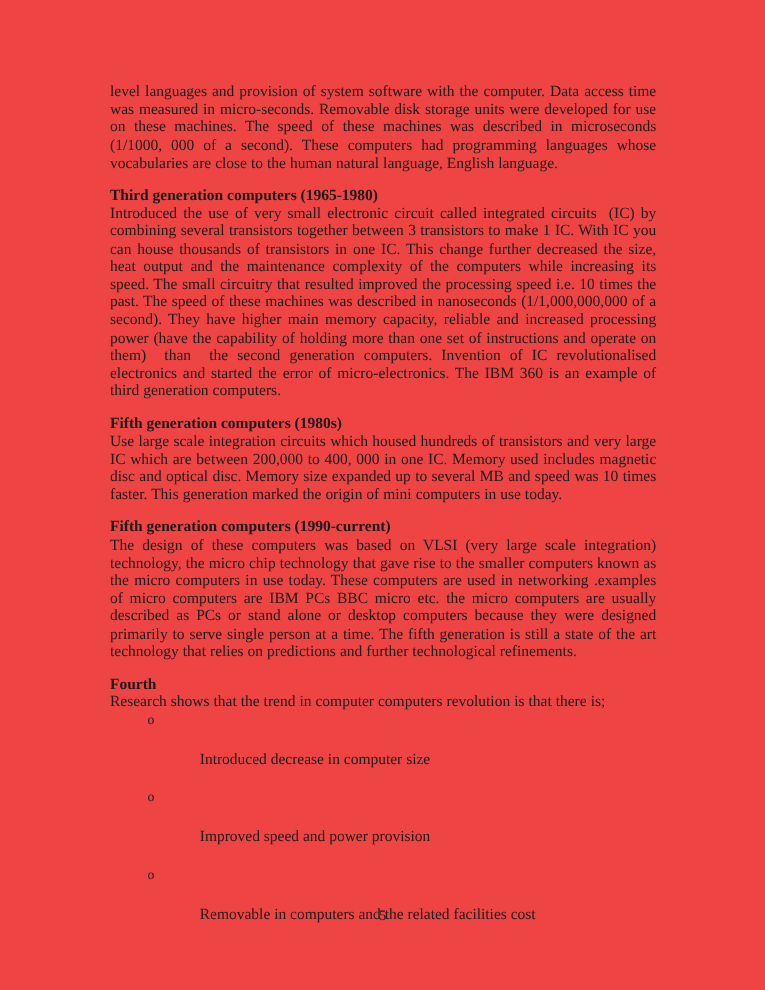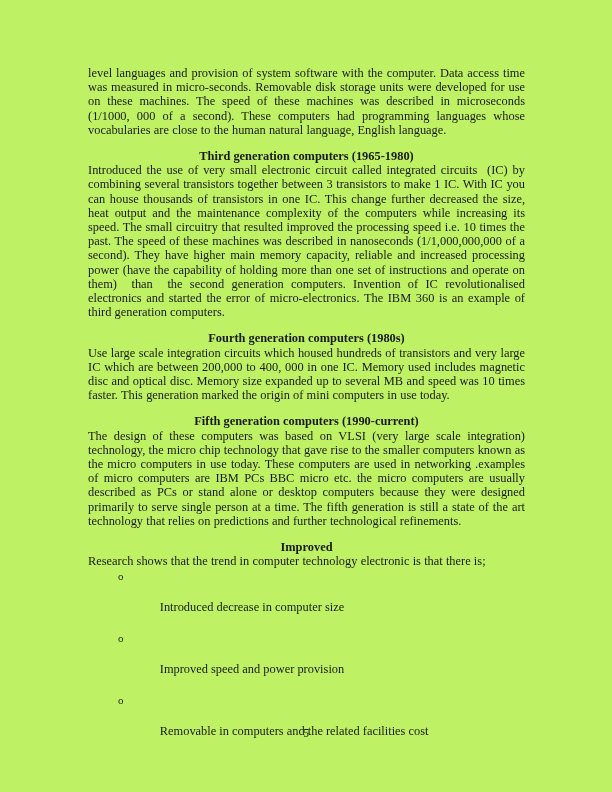--- a/index.html
+++ b/index.html
@@ -14,21 +14,21 @@
     color: #1a1a1a;
     position: relative;
     overflow: hidden;
   }
   .page {
     position: absolute;
     left: 0;
     top: 0;
     width: 612px;
     height: 792px;
-    background: #bef264;
+    background: #ef4444;
   }
   .content {
     position: absolute;
     left: 88px;
     top: 66px;
     width: 437px;
   }
   p.body-text {
     margin: 0;
     font-size: 12.4px;
@@ -38,21 +38,21 @@
     -webkit-hyphens: none;
     hyphens: none;
     white-space: pre-wrap;
     word-spacing: 0.1px;
   }
   h2.section-heading {
     margin: 0;
     font-size: 12.4px;
     line-height: 14.2px;
     font-weight: bold;
-    text-align: center;
+    text-align: left;
   }
   .gap-before-heading {
     height: 12px;
   }
   ul.summary-list {
     margin: 0;
     padding: 0;
     list-style: none;
   }
   ul.summary-list li {
@@ -91,35 +91,35 @@
     <p class="body-text">level languages and provision of system software with the computer. Data access time was measured in micro-seconds. Removable disk storage units were developed for use on these machines. The speed of these machines was described in microseconds (1/1000, 000 of a second). These computers had programming languages whose vocabularies are close to the human natural language, English language.</p>
 
     <div class="gap-before-heading"></div>
 
     <h2 class="section-heading">Third generation computers (1965-1980)</h2>
 
     <p class="body-text">Introduced the use of very small electronic circuit called integrated circuits  (IC) by combining several transistors together between 3 transistors to make 1 IC. With IC you can house thousands of transistors in one IC. This change further decreased the size, heat output and the maintenance complexity of the computers while increasing its speed. The small circuitry that resulted improved the processing speed i.e. 10 times the past. The speed of these machines was described in nanoseconds (1/1,000,000,000 of a second). They have higher main memory capacity, reliable and increased processing power (have the capability of holding more than one set of instructions and operate on them)  than  the second generation computers. Invention of IC revolutionalised electronics and started the error of micro-electronics. The IBM 360 is an example of third generation computers.</p>
 
     <div class="gap-before-heading"></div>
 
-    <h2 class="section-heading">Fourth generation computers (1980s)</h2>
+    <h2 class="section-heading">Fifth generation computers (1980s)</h2>
 
     <p class="body-text">Use large scale integration circuits which housed hundreds of transistors and very large IC which are between 200,000 to 400, 000 in one IC. Memory used includes magnetic disc and optical disc. Memory size expanded up to several MB and speed was 10 times faster. This generation marked the origin of mini computers in use today.</p>
 
     <div class="gap-before-heading"></div>
 
     <h2 class="section-heading">Fifth generation computers (1990-current)</h2>
 
     <p class="body-text">The design of these computers was based on VLSI (very large scale integration) technology, the micro chip technology that gave rise to the smaller computers known as the micro computers in use today. These computers are used in networking .examples of micro computers are IBM PCs BBC micro etc. the micro computers are usually described as PCs or stand alone or desktop computers because they were designed primarily to serve single person at a time. The fifth generation is still a state of the art technology that relies on predictions and further technological refinements.</p>
 
     <div class="gap-before-heading"></div>
 
-    <h2 class="section-heading">Improved</h2>
+    <h2 class="section-heading">Fourth</h2>
 
-    <p class="body-text">Research shows that the trend in computer technology electronic is that there is;</p>
+    <p class="body-text">Research shows that the trend in computer computers revolution is that there is;</p>
 
     <ul class="summary-list">
       <li>
         <span class="marker">o</span>
         <span>Introduced decrease in computer size</span>
       </li>
       <li>
         <span class="marker">o</span>
         <span>Improved speed and power provision</span>
       </li>

